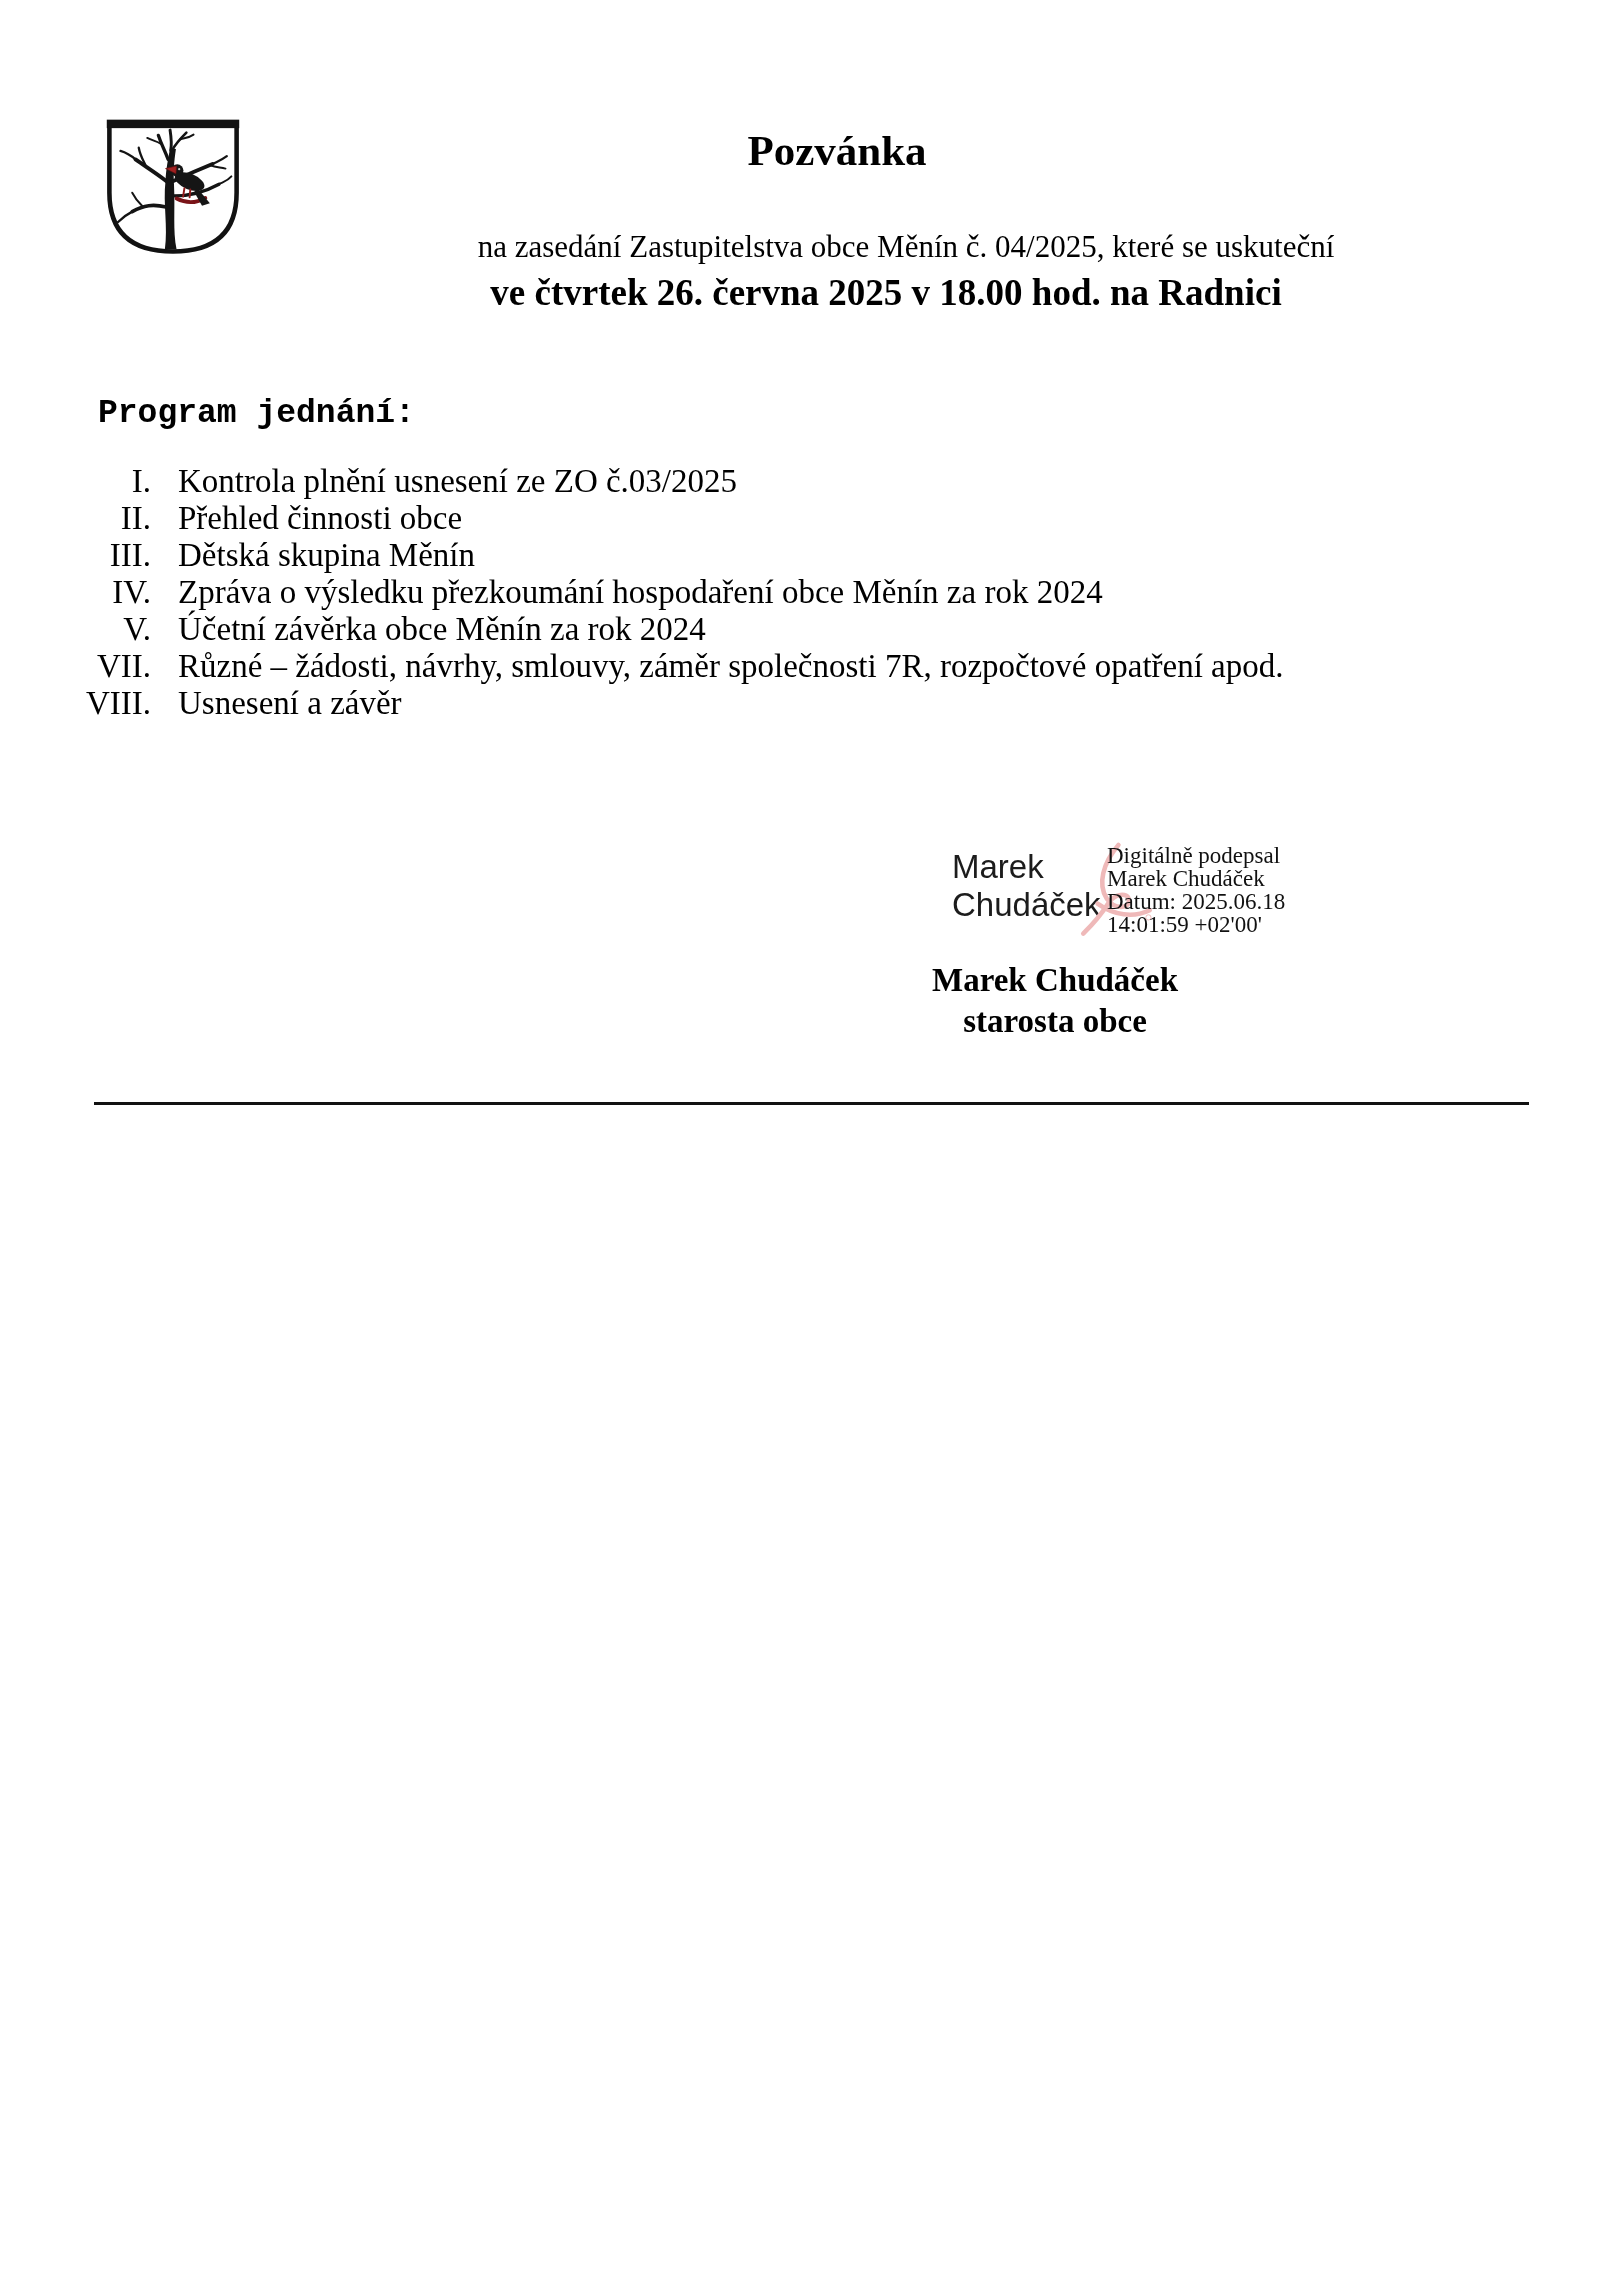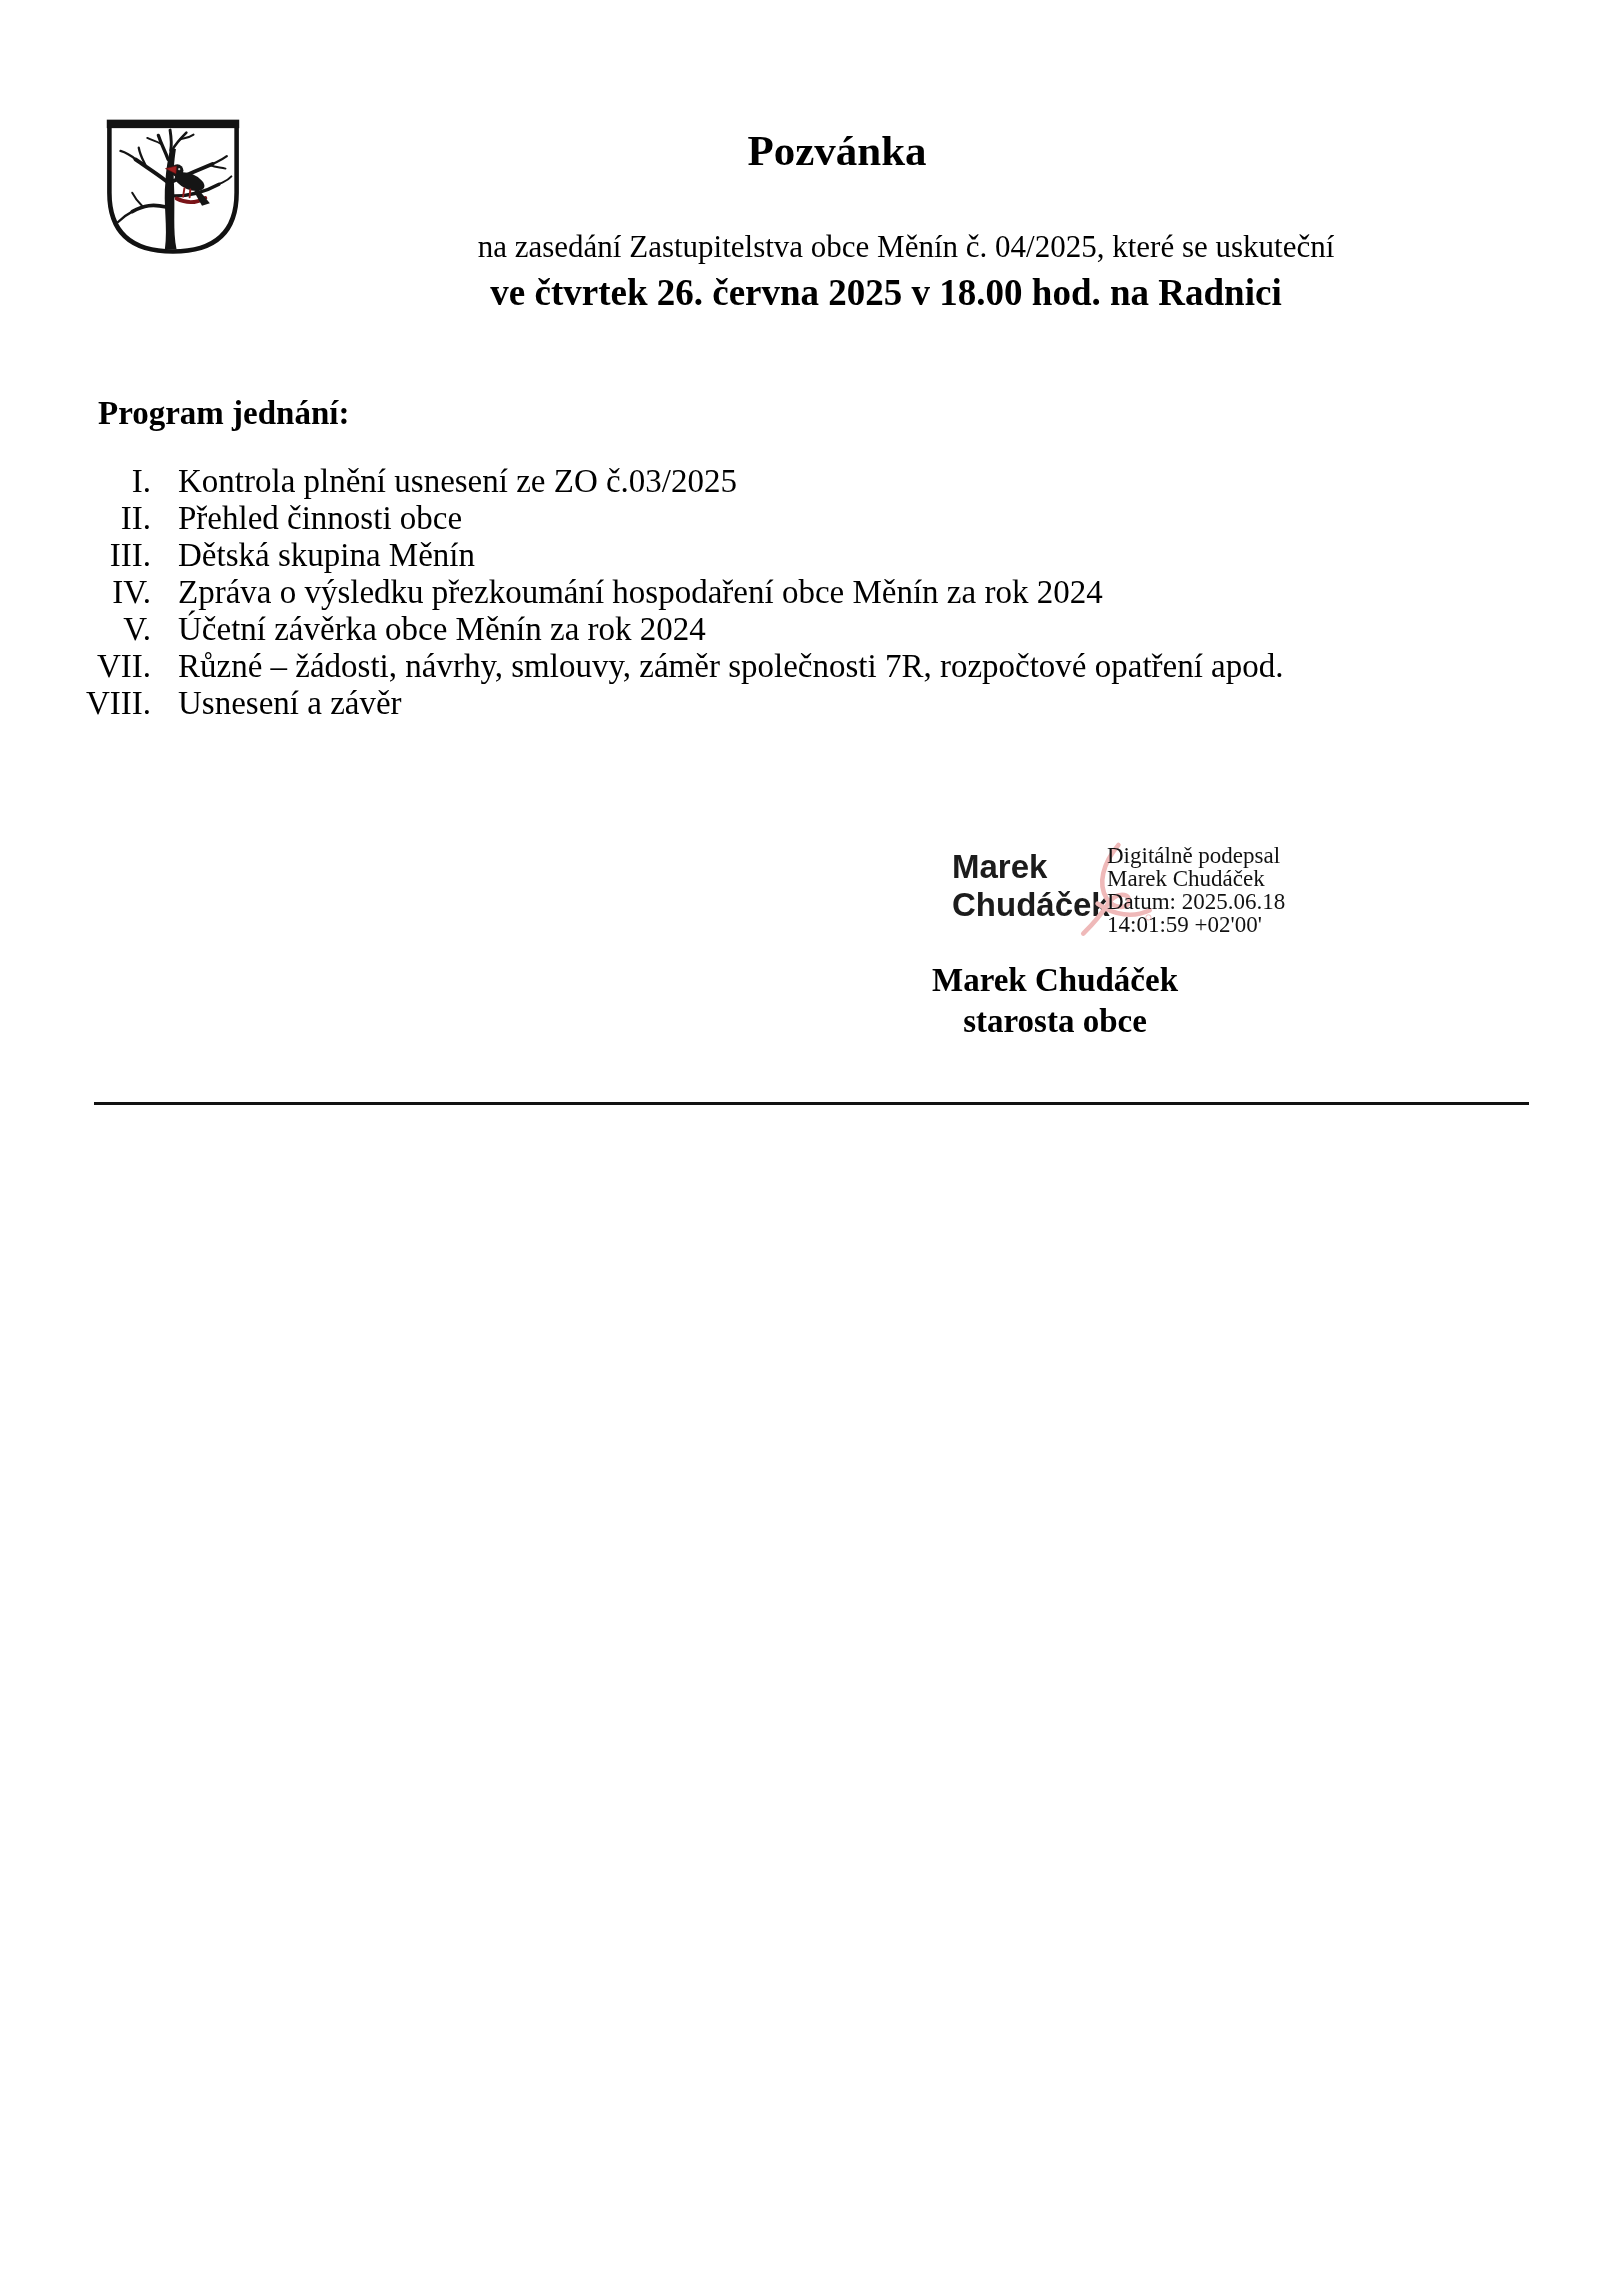--- a/index.html
+++ b/index.html
@@ -16,31 +16,31 @@
   .abs { position: absolute; }
   .centered { transform: translateX(-50%); white-space: nowrap; margin-top: 12px; }
 
   
   .coat-of-arms { left: 106px; top: 119px; width: 134px; height: 137px; }
   .doc-title    { left: 837px; top: 115px; font-size: 43px; font-weight: bold; line-height: 1.1; }
   .doc-subtitle { left: 906px; top: 217px; font-size: 31px; line-height: 1.15; }
   .doc-dateline { left: 886px; top: 260px; font-size: 37px; font-weight: bold; line-height: 1.15; }
 
   
-  .agenda-heading { left: 98px; top: 395px; font-size: 33px; font-weight: bold; }
+  .agenda-heading { left: 98px; top: 395px; font-size: 33px; font-weight: bold; font-family: Liberation Mono, monospace; }
   .agenda-list { left: 79px; top: 463px; width: 1374px; }
   .agenda-row { display: flex; height: 37px; line-height: 37px; font-size: 33px; }
   .agenda-numeral { width: 72px; text-align: right; flex: 0 0 auto; }
   .agenda-text { margin-left: 27px; white-space: nowrap; }
 
   
   .stamp-name {
     left: 952px; top: 848px;
     font-family: "Liberation Sans", sans-serif;
-    font-size: 33px; line-height: 38px; color: #1c1c1c; font-weight: bold;
+    font-size: 33px; line-height: 38px; color: #1c1c1c;
   }
   .stamp-flourish { left: 1078px; top: 841px; width: 75px; height: 98px; }
   .stamp-details {
     left: 1107px; top: 844px;
     font-family: Liberation Serif, serif;
     font-size: 23px; line-height: 23px; color: #111111;
     white-space: nowrap;
   }
 
   

